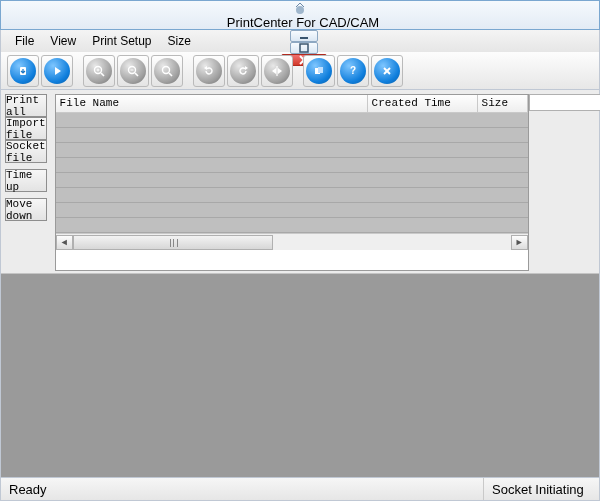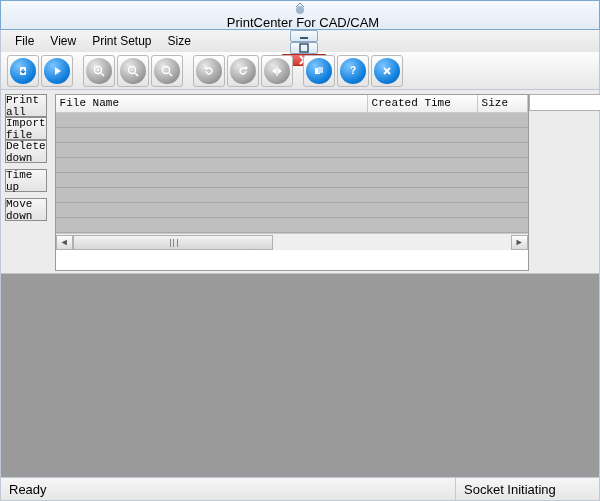--- a/index.html
+++ b/index.html
@@ -44,21 +44,21 @@
   .hscroll .grip span { width: 1px; background: #888; }
   
   .below-table { height: 20px; display: flex; justify-content: flex-end; padding-right: 6px; }
   .below-table .box { width: 288px; height: 17px; background: #fff; border: 1px solid #b0b0b0; }
   
   .preview { flex: 1; background: #9a9a9a; }
   
   
   .statusbar { height: 24px; background: linear-gradient(#f6f6f6,#e6e6e6); border: 1px solid #c0c8d4; border-top: 1px solid #c0c8d4; display: flex; align-items: center; font-size: 13px; }
   .status-seg { padding: 0 8px; }
-  .status-right { margin-left: auto; border-left: 1px solid #c9c9c9; height: 100%; display: flex; align-items: center; padding: 0 12px 0 8px; width: 144px; }
+  .status-right { margin-left: auto; border-left: 1px solid #c9c9c9; height: 100%; display: flex; align-items: center; padding: 0 12px 0 8px; width: 116px; }
   
   
   svg { display: block; }
 </style>
 </head>
 <body>
 
 <div class="titlebar">
   <span class="app-icon">
     <svg width="14" height="14" viewBox="0 0 14 14">
@@ -186,21 +186,21 @@
         </svg>
       </span>
     </span>
 </div>
 
 <div class="client">
   <div class="upper">
     <div class="sidebar">
       <div class="side-btn">Print all</div>
       <div class="side-btn">Import file</div>
-      <div class="side-btn">Delete down</div>
+      <div class="side-btn">Socket file</div>
       <div style="height:6px"></div>
       <div class="side-btn">Time up</div>
       <div style="height:6px"></div>
       <div class="side-btn">Move down</div>
     </div>
     <div class="table-wrap">
       <div class="table">
         <div class="thead">
           <div class="th" style="width:312px">File Name</div>
           <div class="th" style="width:110px">Created Time</div>

